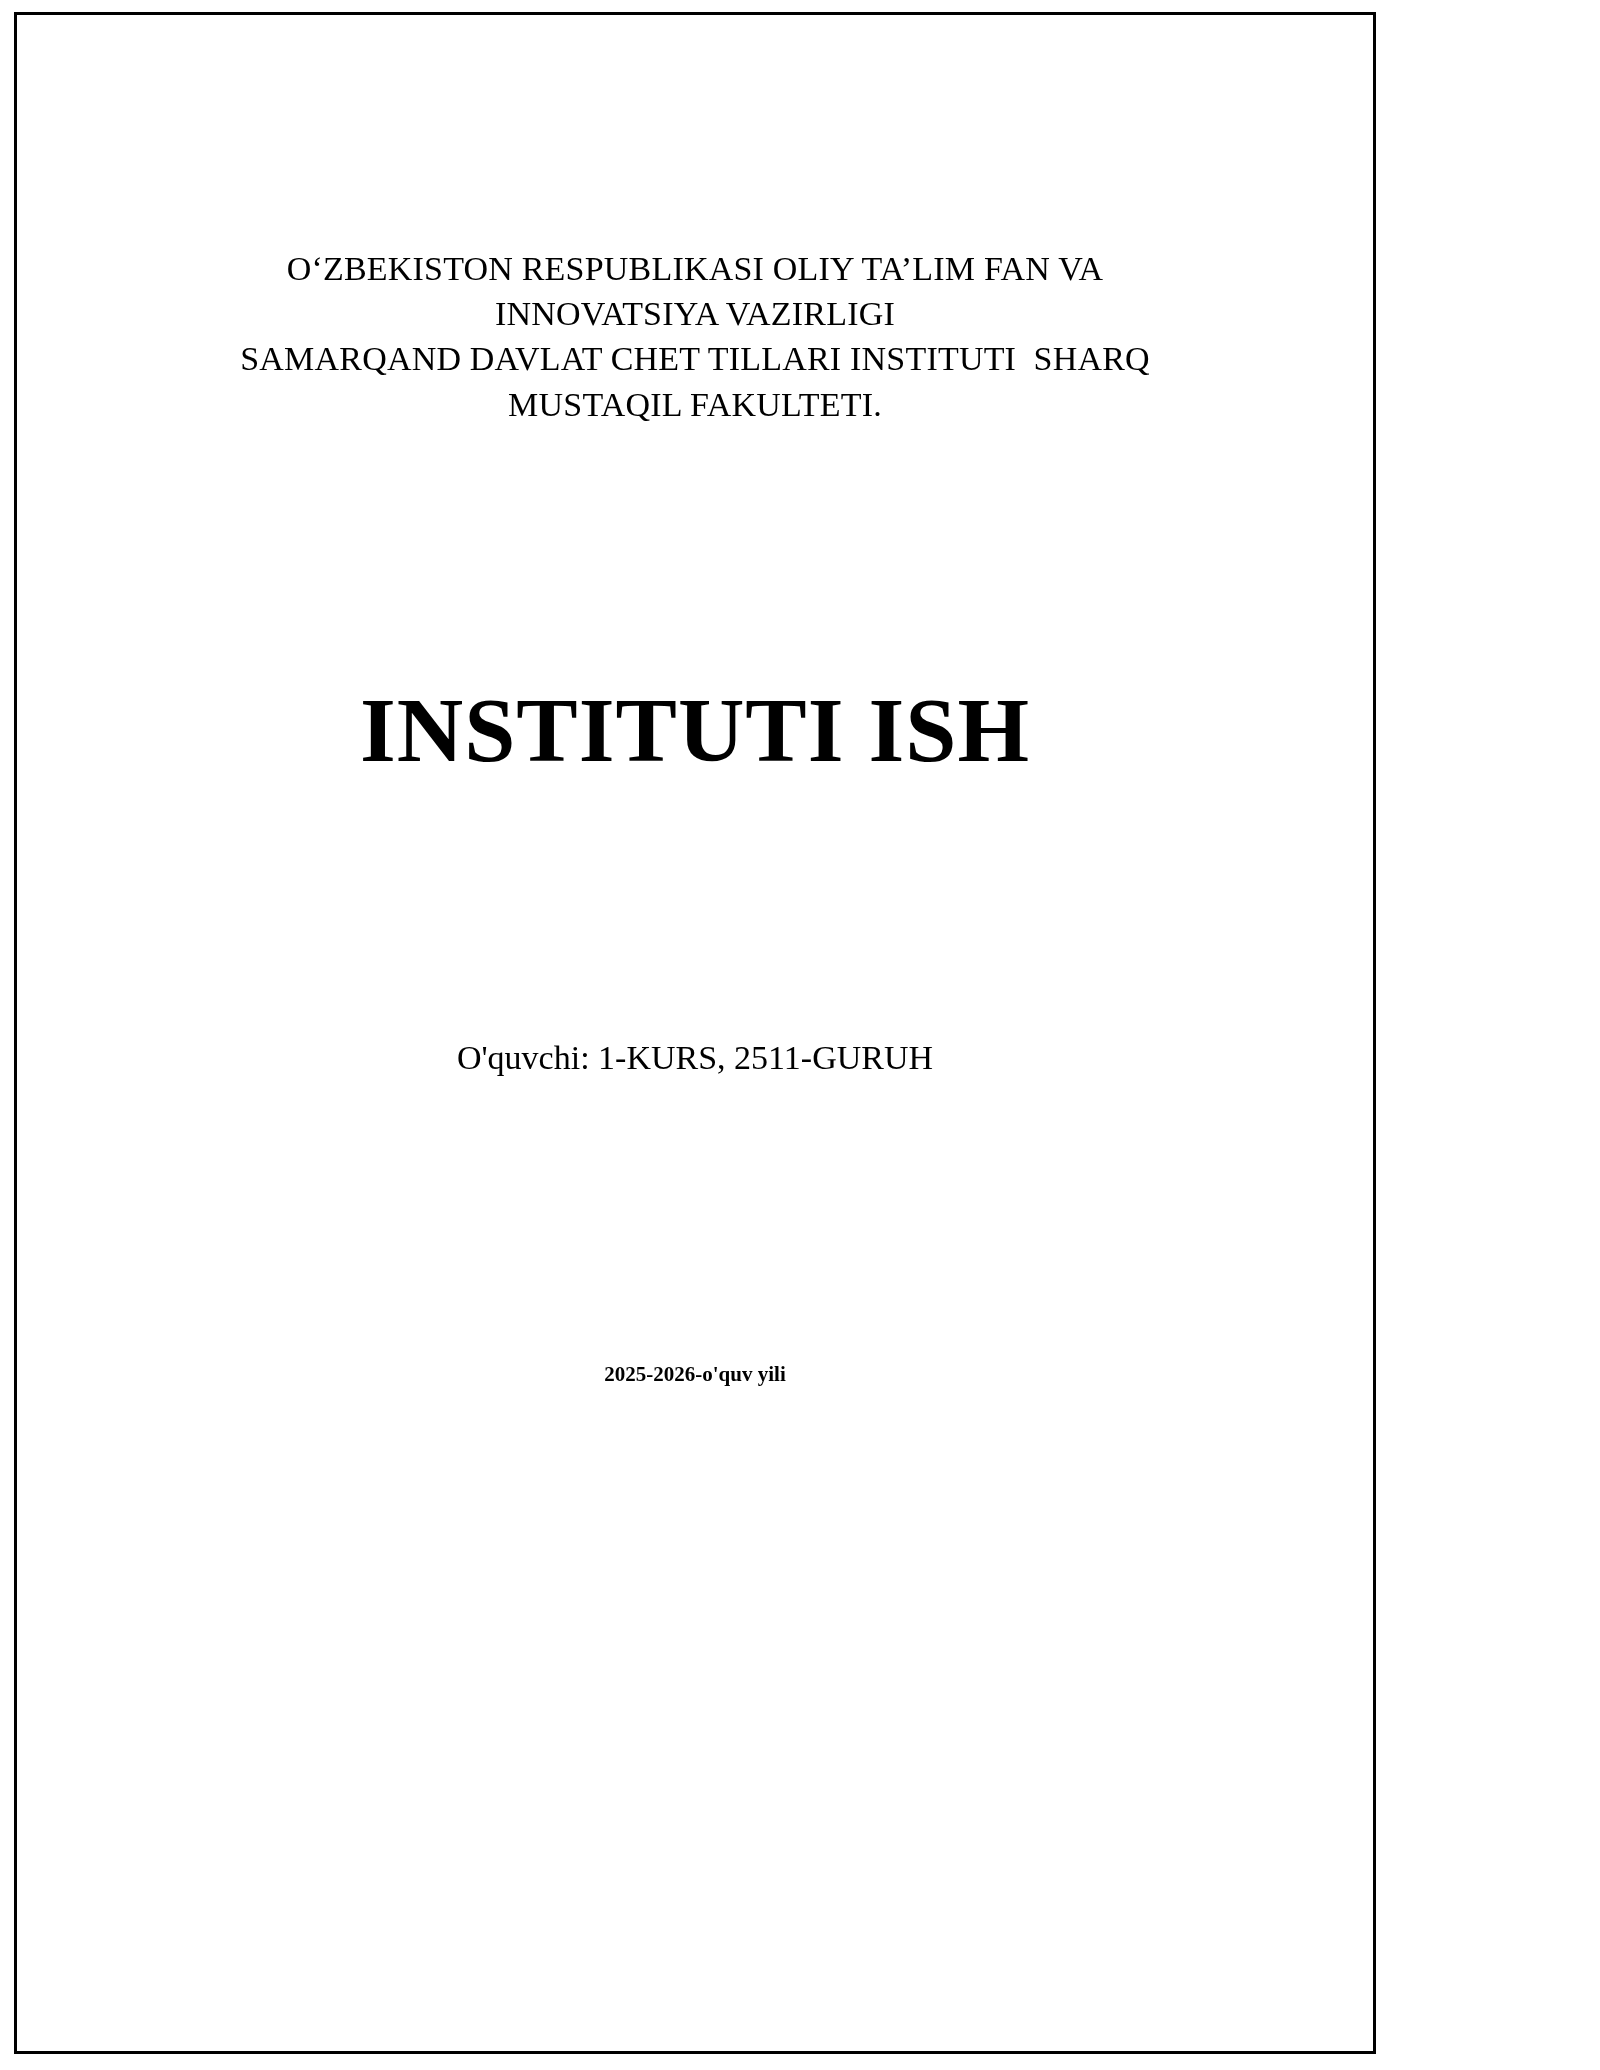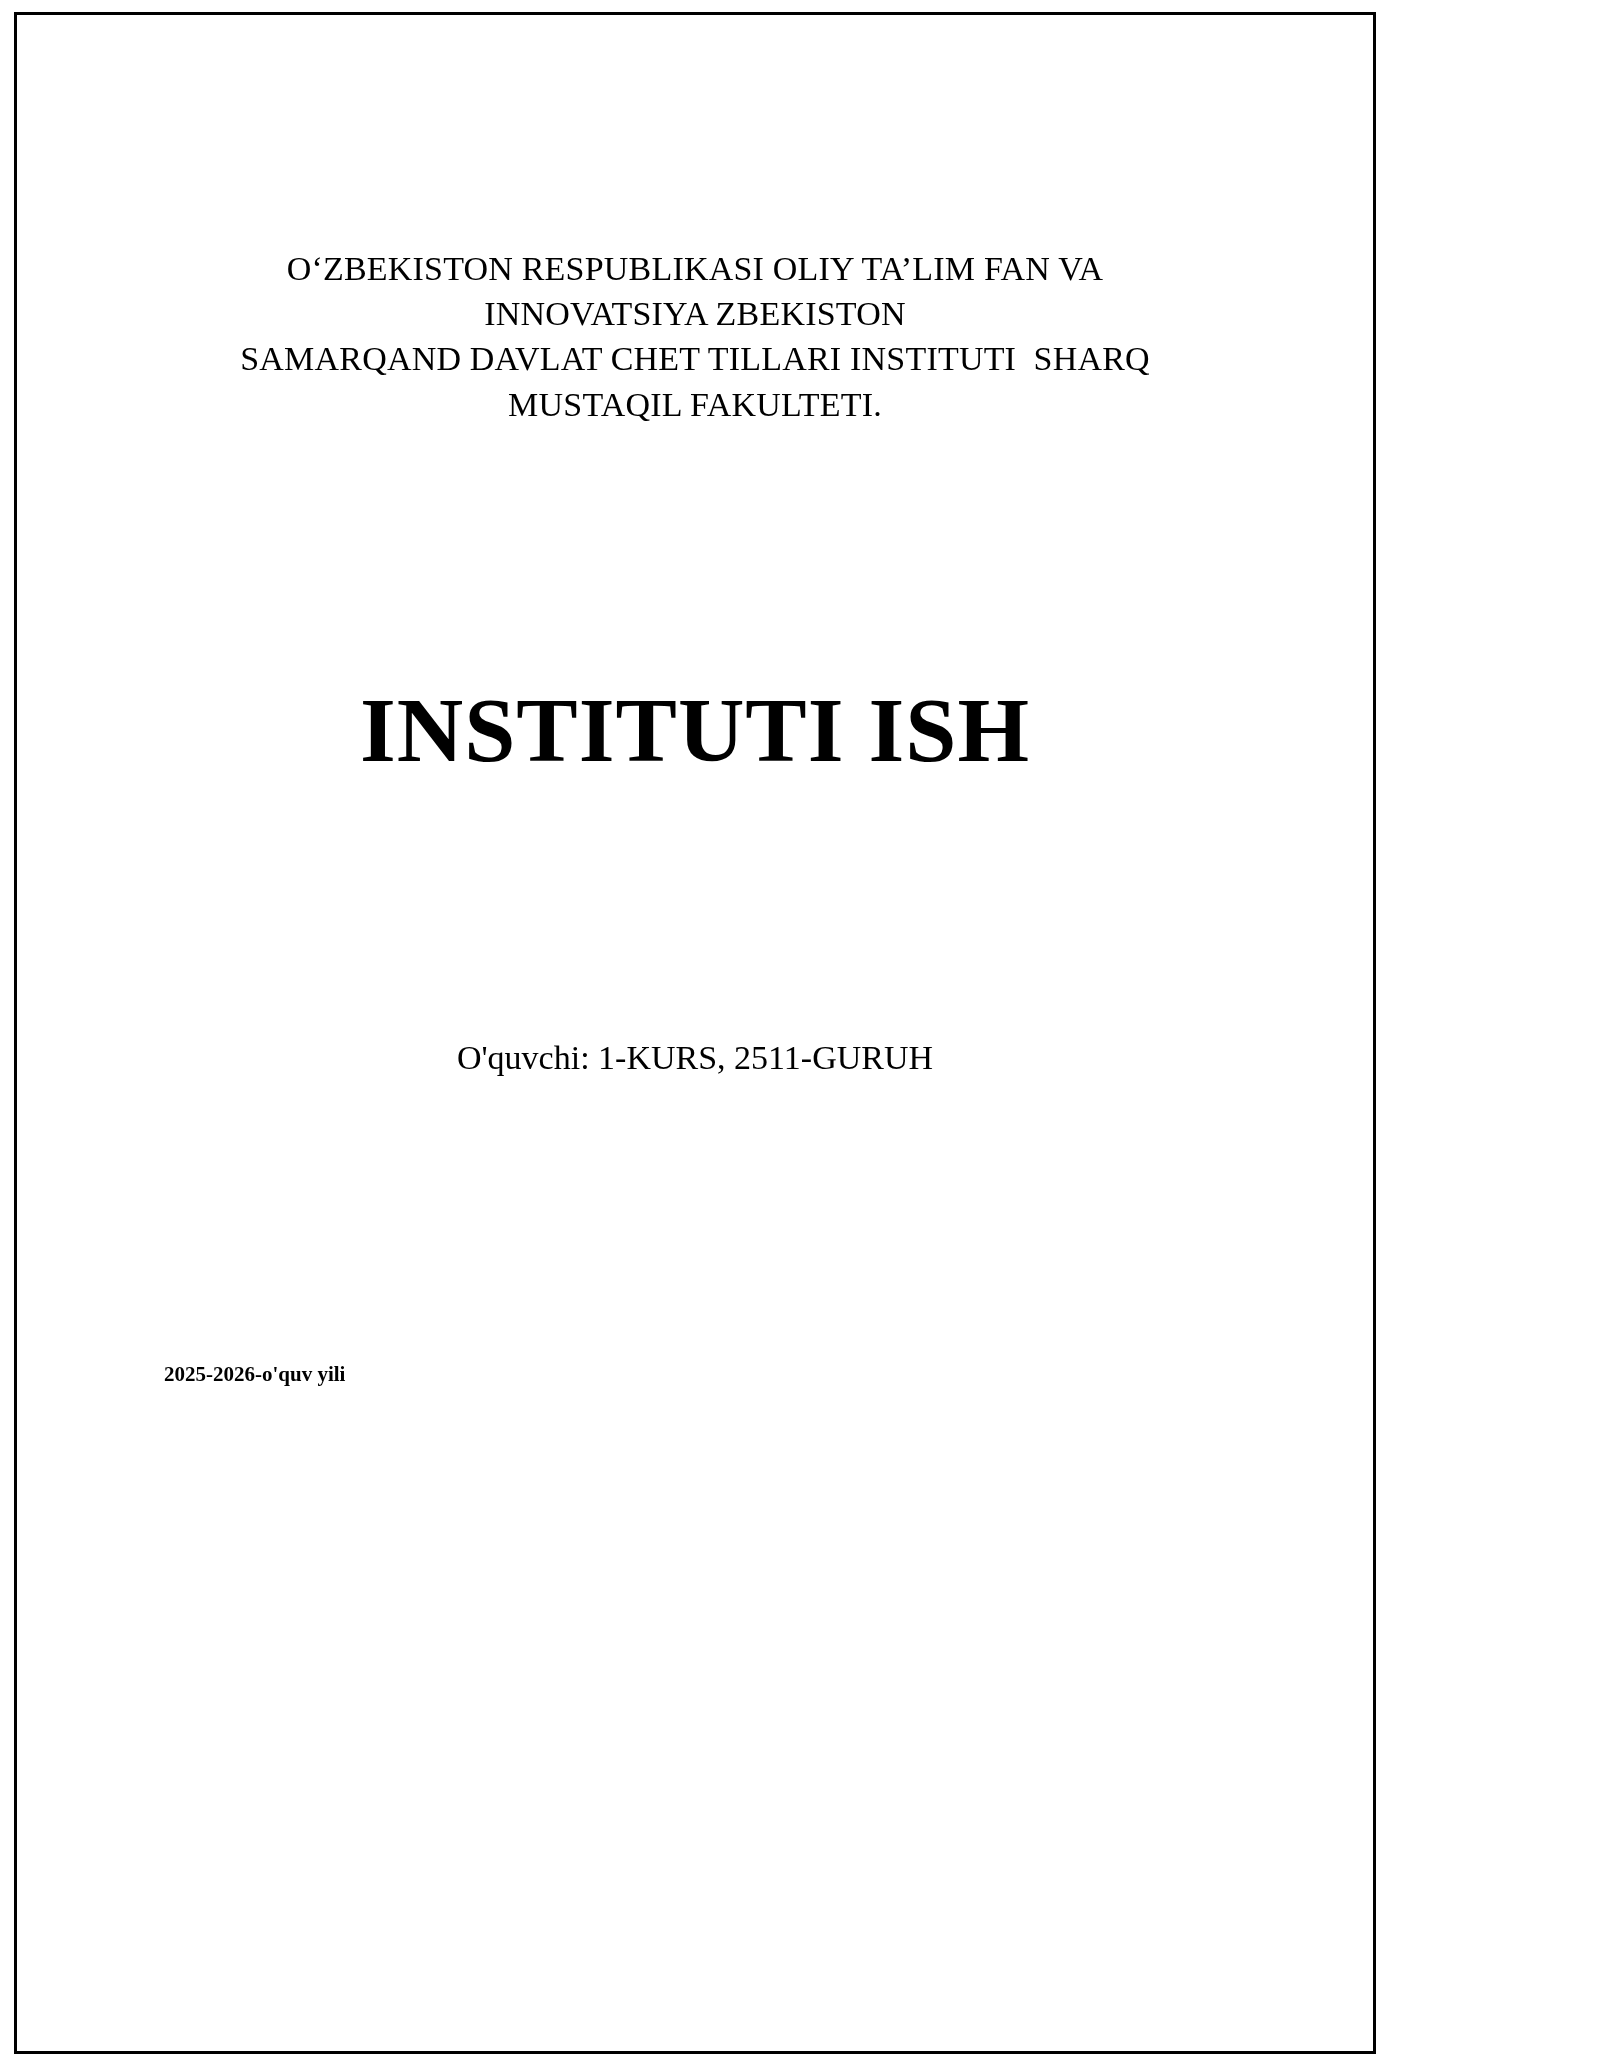--- a/index.html
+++ b/index.html
@@ -69,36 +69,36 @@
 
   .student-line {
     margin-top: 258px;
     text-align: center;
     font-size: 34px;
     line-height: 1.3;
   }
 
   .year-line {
     margin-top: 280px;
-    text-align: left;
+    text-align: center;
     font-size: 21px;
     font-weight: bold;
     line-height: 1.3;
   }
 </style>
 </head>
 <body>
 
 <div class="page">
   <div class="page-border"></div>
   <div class="content">
 
     <div class="org-block">
       <span class="org-line">O‘ZBEKISTON RESPUBLIKASI OLIY TA’LIM FAN VA</span>
-      <span class="org-line">INNOVATSIYA ZBEKISTON</span>
+      <span class="org-line">INNOVATSIYA VAZIRLIGI</span>
       <span class="org-line">SAMARQAND DAVLAT CHET TILLARI INSTITUTI  SHARQ</span>
       <span class="org-line">MUSTAQIL FAKULTETI.</span>
     </div>
 
     <div class="doc-title">INSTITUTI ISH</div>
 
 
     <div class="student-line">O'quvchi: 1-KURS, 2511-GURUH</div>
 
     <div class="year-line">2025-2026-o'quv yili</div>

